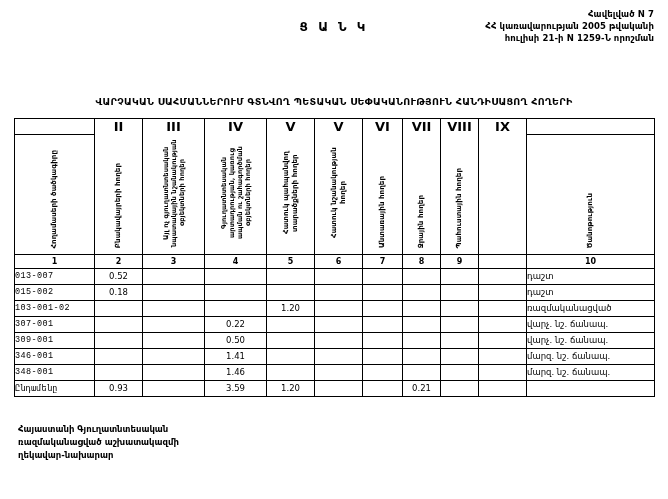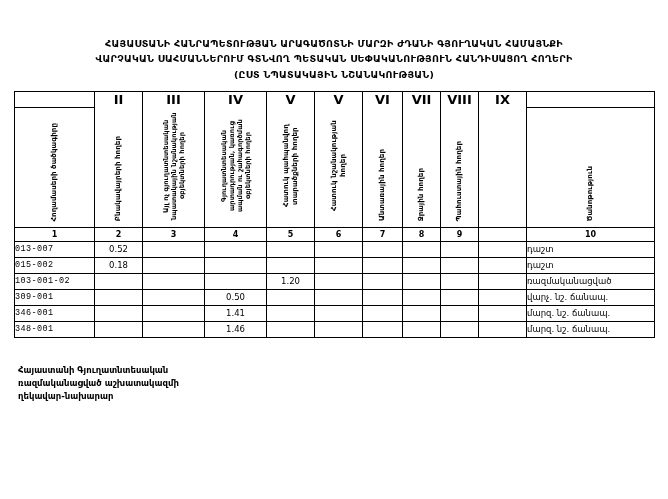--- a/index.html
+++ b/index.html
@@ -149,25 +149,31 @@
     font-size: 8.5px;
     font-weight: bold;
     line-height: 13px;
   }
 </style>
 </head>
 <body>
 
 <div class="page">
 
+  <div class="doc-header">
+    <div class="annex-block">
+      <div>Հավելված N 7</div>
+      <div>ՀՀ կառավարության 2005 թվականի</div>
+      <div>հուլիսի 21-ի N 1259-Ն որոշման</div>
+    </div>
+    <div class="title-main">Ց Ա Ն Կ</div>
+  </div>
 
   <div class="title-lines">
-    <div>ՀԱՅԱՍՏԱՆԻ ՀԱՆՐԱՊԵՏՈՒԹՅԱՆ ԱՐԱԳԱԾՈՏՆԻ ՄԱՐԶԻ ԺԴԱՆԻ ԳՅՈՒՂԱԿԱՆ ՀԱՄԱՅՆՔԻ</div>
     <div>ՎԱՐՉԱԿԱՆ ՍԱՀՄԱՆՆԵՐՈՒՄ  ԳՏՆՎՈՂ  ՊԵՏԱԿԱՆ ՍԵՓԱԿԱՆՈՒԹՅՈՒՆ  ՀԱՆԴԻՍԱՑՈՂ ՀՈՂԵՐԻ</div>
-    <div class="title-sub">(ԸՍՏ ՆՊԱՏԱԿԱՅԻՆ ՆՇԱՆԱԿՈՒԹՅԱՆ)</div>
   </div>
 
   <table class="main">
     <colgroup>
       <col style="width:80px">
       <col style="width:48px">
       <col style="width:62px">
       <col style="width:62px">
       <col style="width:48px">
       <col style="width:48px">
@@ -256,20 +262,33 @@
       <td class="num"></td>
       <td class="num">1.20</td>
       <td class="num"></td>
       <td class="num"></td>
       <td class="num"></td>
       <td class="num"></td>
       <td class="num"></td>
       <td class="note">ռազմականացված</td>
     </tr>
 
+    <tr class="data">
+      <td class="code">307-001</td>
+      <td class="num"></td>
+      <td class="num"></td>
+      <td class="num">0.22</td>
+      <td class="num"></td>
+      <td class="num"></td>
+      <td class="num"></td>
+      <td class="num"></td>
+      <td class="num"></td>
+      <td class="num"></td>
+      <td class="note">վարչ. նշ. ճանապ.</td>
+    </tr>
 
     <tr class="data">
       <td class="code">309-001</td>
       <td class="num"></td>
       <td class="num"></td>
       <td class="num">0.50</td>
       <td class="num"></td>
       <td class="num"></td>
       <td class="num"></td>
       <td class="num"></td>
@@ -300,20 +319,33 @@
       <td class="num"></td>
       <td class="num"></td>
       <td class="num"></td>
       <td class="num"></td>
       <td class="num"></td>
       <td class="num"></td>
       <td class="note">մարզ. նշ. ճանապ.</td>
     </tr>
 
 
+    <tr class="data total">
+      <td class="code">Ընդամենը</td>
+      <td class="num">0.93</td>
+      <td class="num"></td>
+      <td class="num">3.59</td>
+      <td class="num">1.20</td>
+      <td class="num"></td>
+      <td class="num"></td>
+      <td class="num">0.21</td>
+      <td class="num"></td>
+      <td class="num"></td>
+      <td class="note"></td>
+    </tr>
   </tbody>
     </table>
 
   <div class="footer">
     <div class="left">
       <div>Հայաստանի Գյուղատնտեսական</div>
       <div>ռազմականացված աշխատակազմի</div>
       <div>ղեկավար-նախարար</div>
     </div>
 

